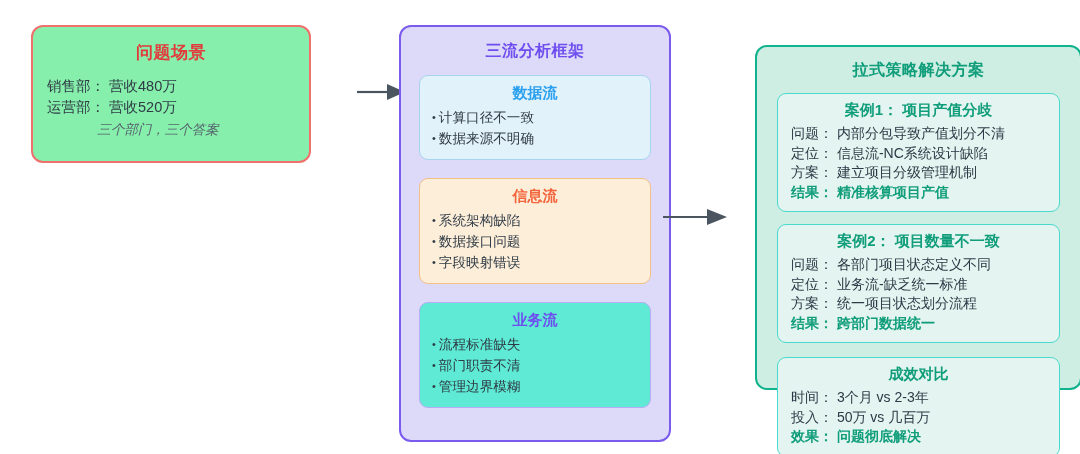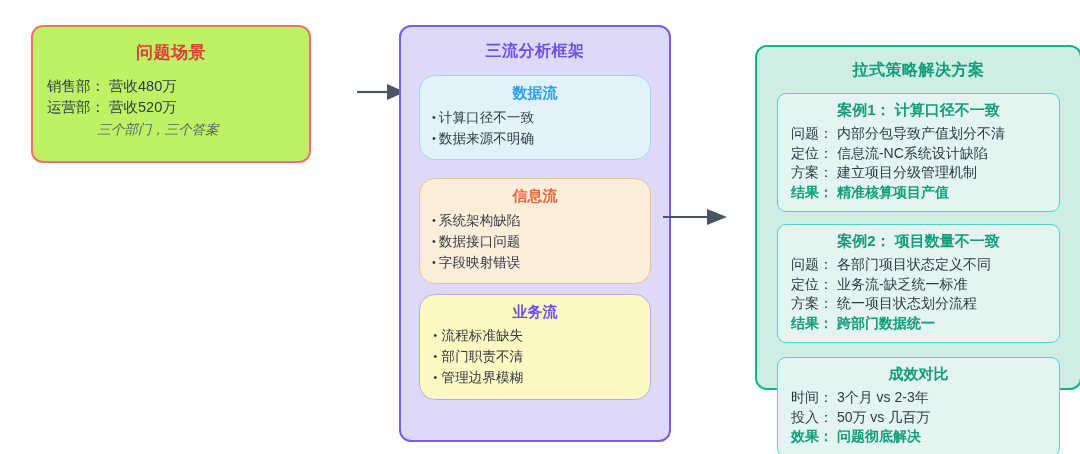--- a/index.html
+++ b/index.html
@@ -34,21 +34,21 @@
     font-weight: bold;
     letter-spacing: 0.5px;
   }
 
   
   #panel-problem {
     left: 31px;
     top: 25px;
     width: 280px;
     height: 138px;
-    background: #bef264;
+    background: #86efac;
     border-color: #f0706e;
   }
   #panel-problem .panel-title {
     color: #e13b3b;
     font-size: 17px;
     margin-top: 14px;
   }
   .problem-lines {
     margin: 12px 0 0 14px;
   }
@@ -77,21 +77,21 @@
     border-color: #7a5bee;
   }
   #panel-framework > .panel-title {
     color: #6f4ef0;
     font-size: 16px;
     margin-top: 14px;
   }
   .flow-card {
     box-sizing: border-box;
     margin: 13px 18px 0 18px;
-    border-radius: 16px;
+    border-radius: 9px;
     border-width: 1.5px;
     border-style: solid;
     padding: 8px 0 10px 0;
   }
   .flow-card .flow-title {
     text-align: center;
     font-weight: bold;
     font-size: 15px;
     margin-bottom: 4px;
   }
@@ -112,21 +112,21 @@
     font-size: 11px;
     vertical-align: 1px;
   }
   
   #card-data-flow { background: #e2f2fb; border-color: #a6d4ef; }
   #card-data-flow .flow-title { color: #2aa0ef; }
   
   #card-info-flow { background: #fdeeda; border-color: #f3c086; margin-top: 18px; }
   #card-info-flow .flow-title { color: #f2643a; }
   
-  #card-business-flow { background: #fef9c3; border-color: #b7acf5; margin-top: 10px; font-family: Liberation Mono, monospace; }
+  #card-business-flow { background: #5eead4; border-color: #b7acf5; margin-top: 18px; }
   #card-business-flow .flow-title { color: #6f4ef0; }
 
   
   #panel-solution {
     left: 755px;
     top: 25px;
     width: 327px;
     height: 345px;
     background: #cfeee3;
     border-color: #10b38d;
@@ -232,21 +232,21 @@
     <svg width="68" height="24" viewBox="0 0 68 24" xmlns="http://www.w3.org/2000/svg">
       <line x1="0" y1="12" x2="46" y2="12" stroke="#4b555f" stroke-width="2.2"></line>
       <polygon points="44,4 64,12 44,20" fill="#4b555f"></polygon>
     </svg>
   </div>
 
   <div class="panel" id="panel-solution">
     <div class="panel-title">拉式策略解决方案</div>
 
     <div class="case-card" id="card-case-1">
-      <div class="case-title">案例1： 计算口径不一致</div>
+      <div class="case-title">案例1： 项目产值分歧</div>
       <div class="case-rows">
         <div class="case-row">问题： 内部分包导致产值划分不清</div>
         <div class="case-row">定位： 信息流-NC系统设计缺陷</div>
         <div class="case-row">方案： 建立项目分级管理机制</div>
         <div class="case-row highlight">结果： 精准核算项目产值</div>
       </div>
     </div>
 
     <div class="case-card" id="card-case-2">
       <div class="case-title">案例2： 项目数量不一致</div>

